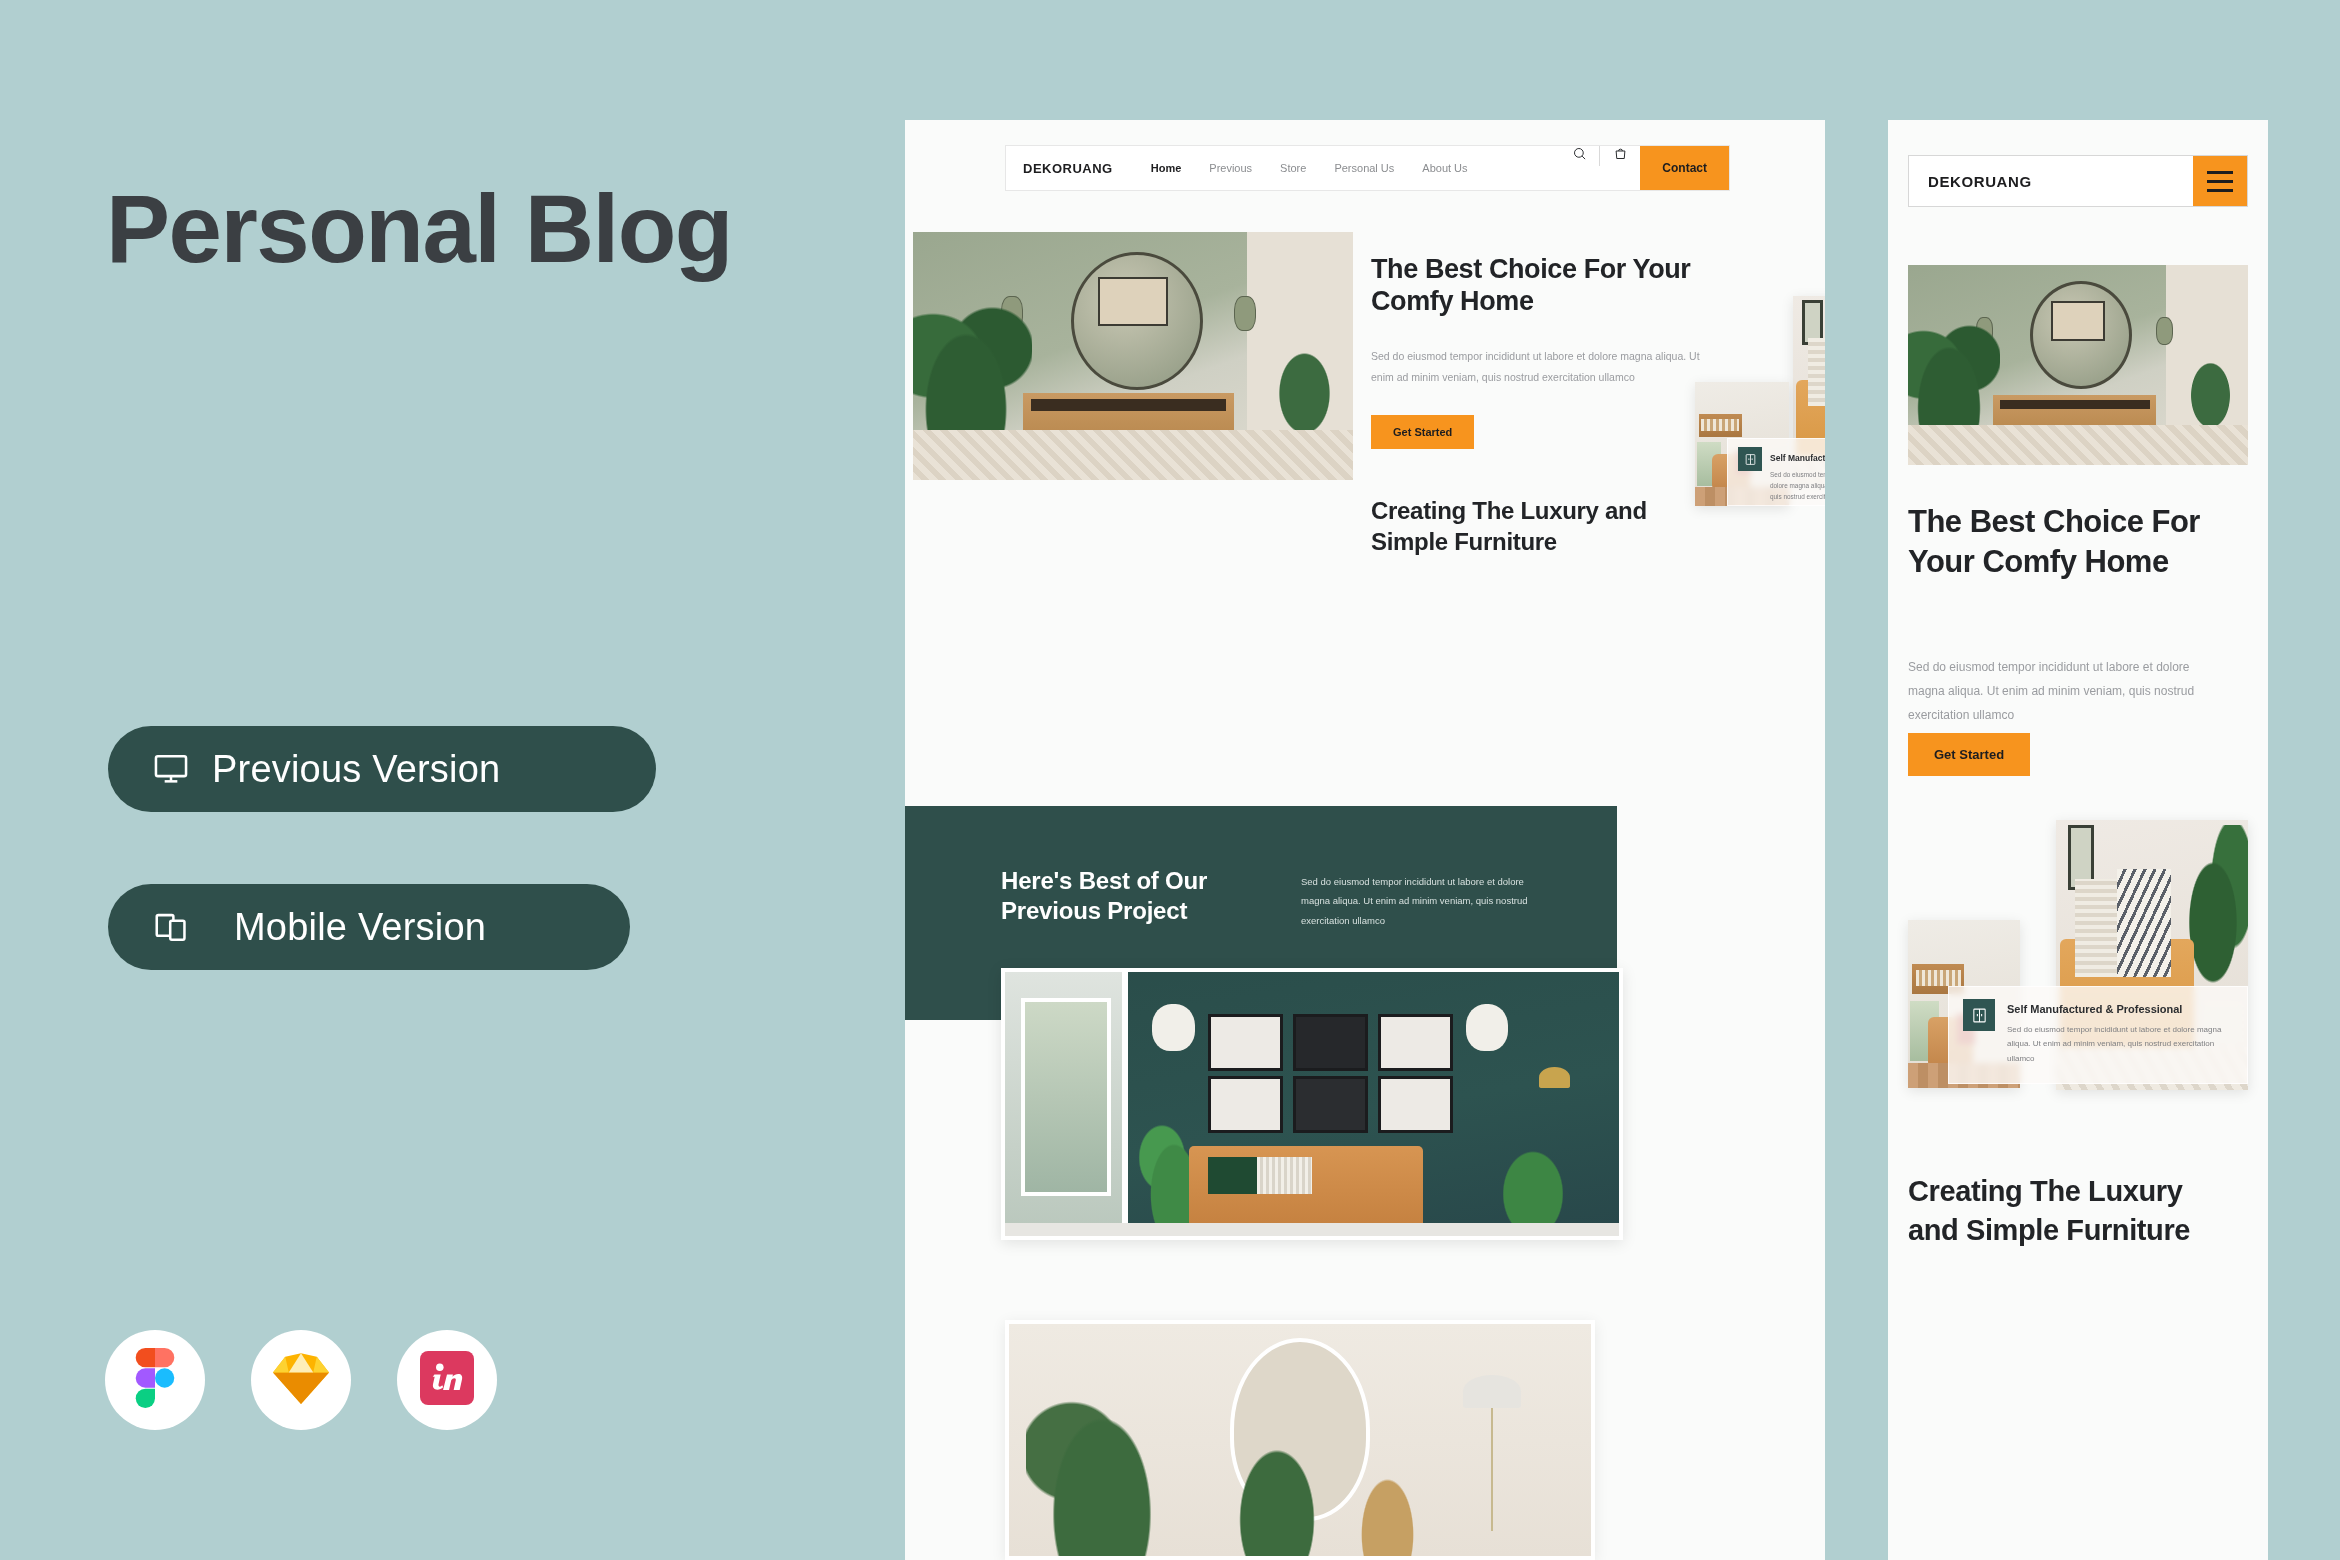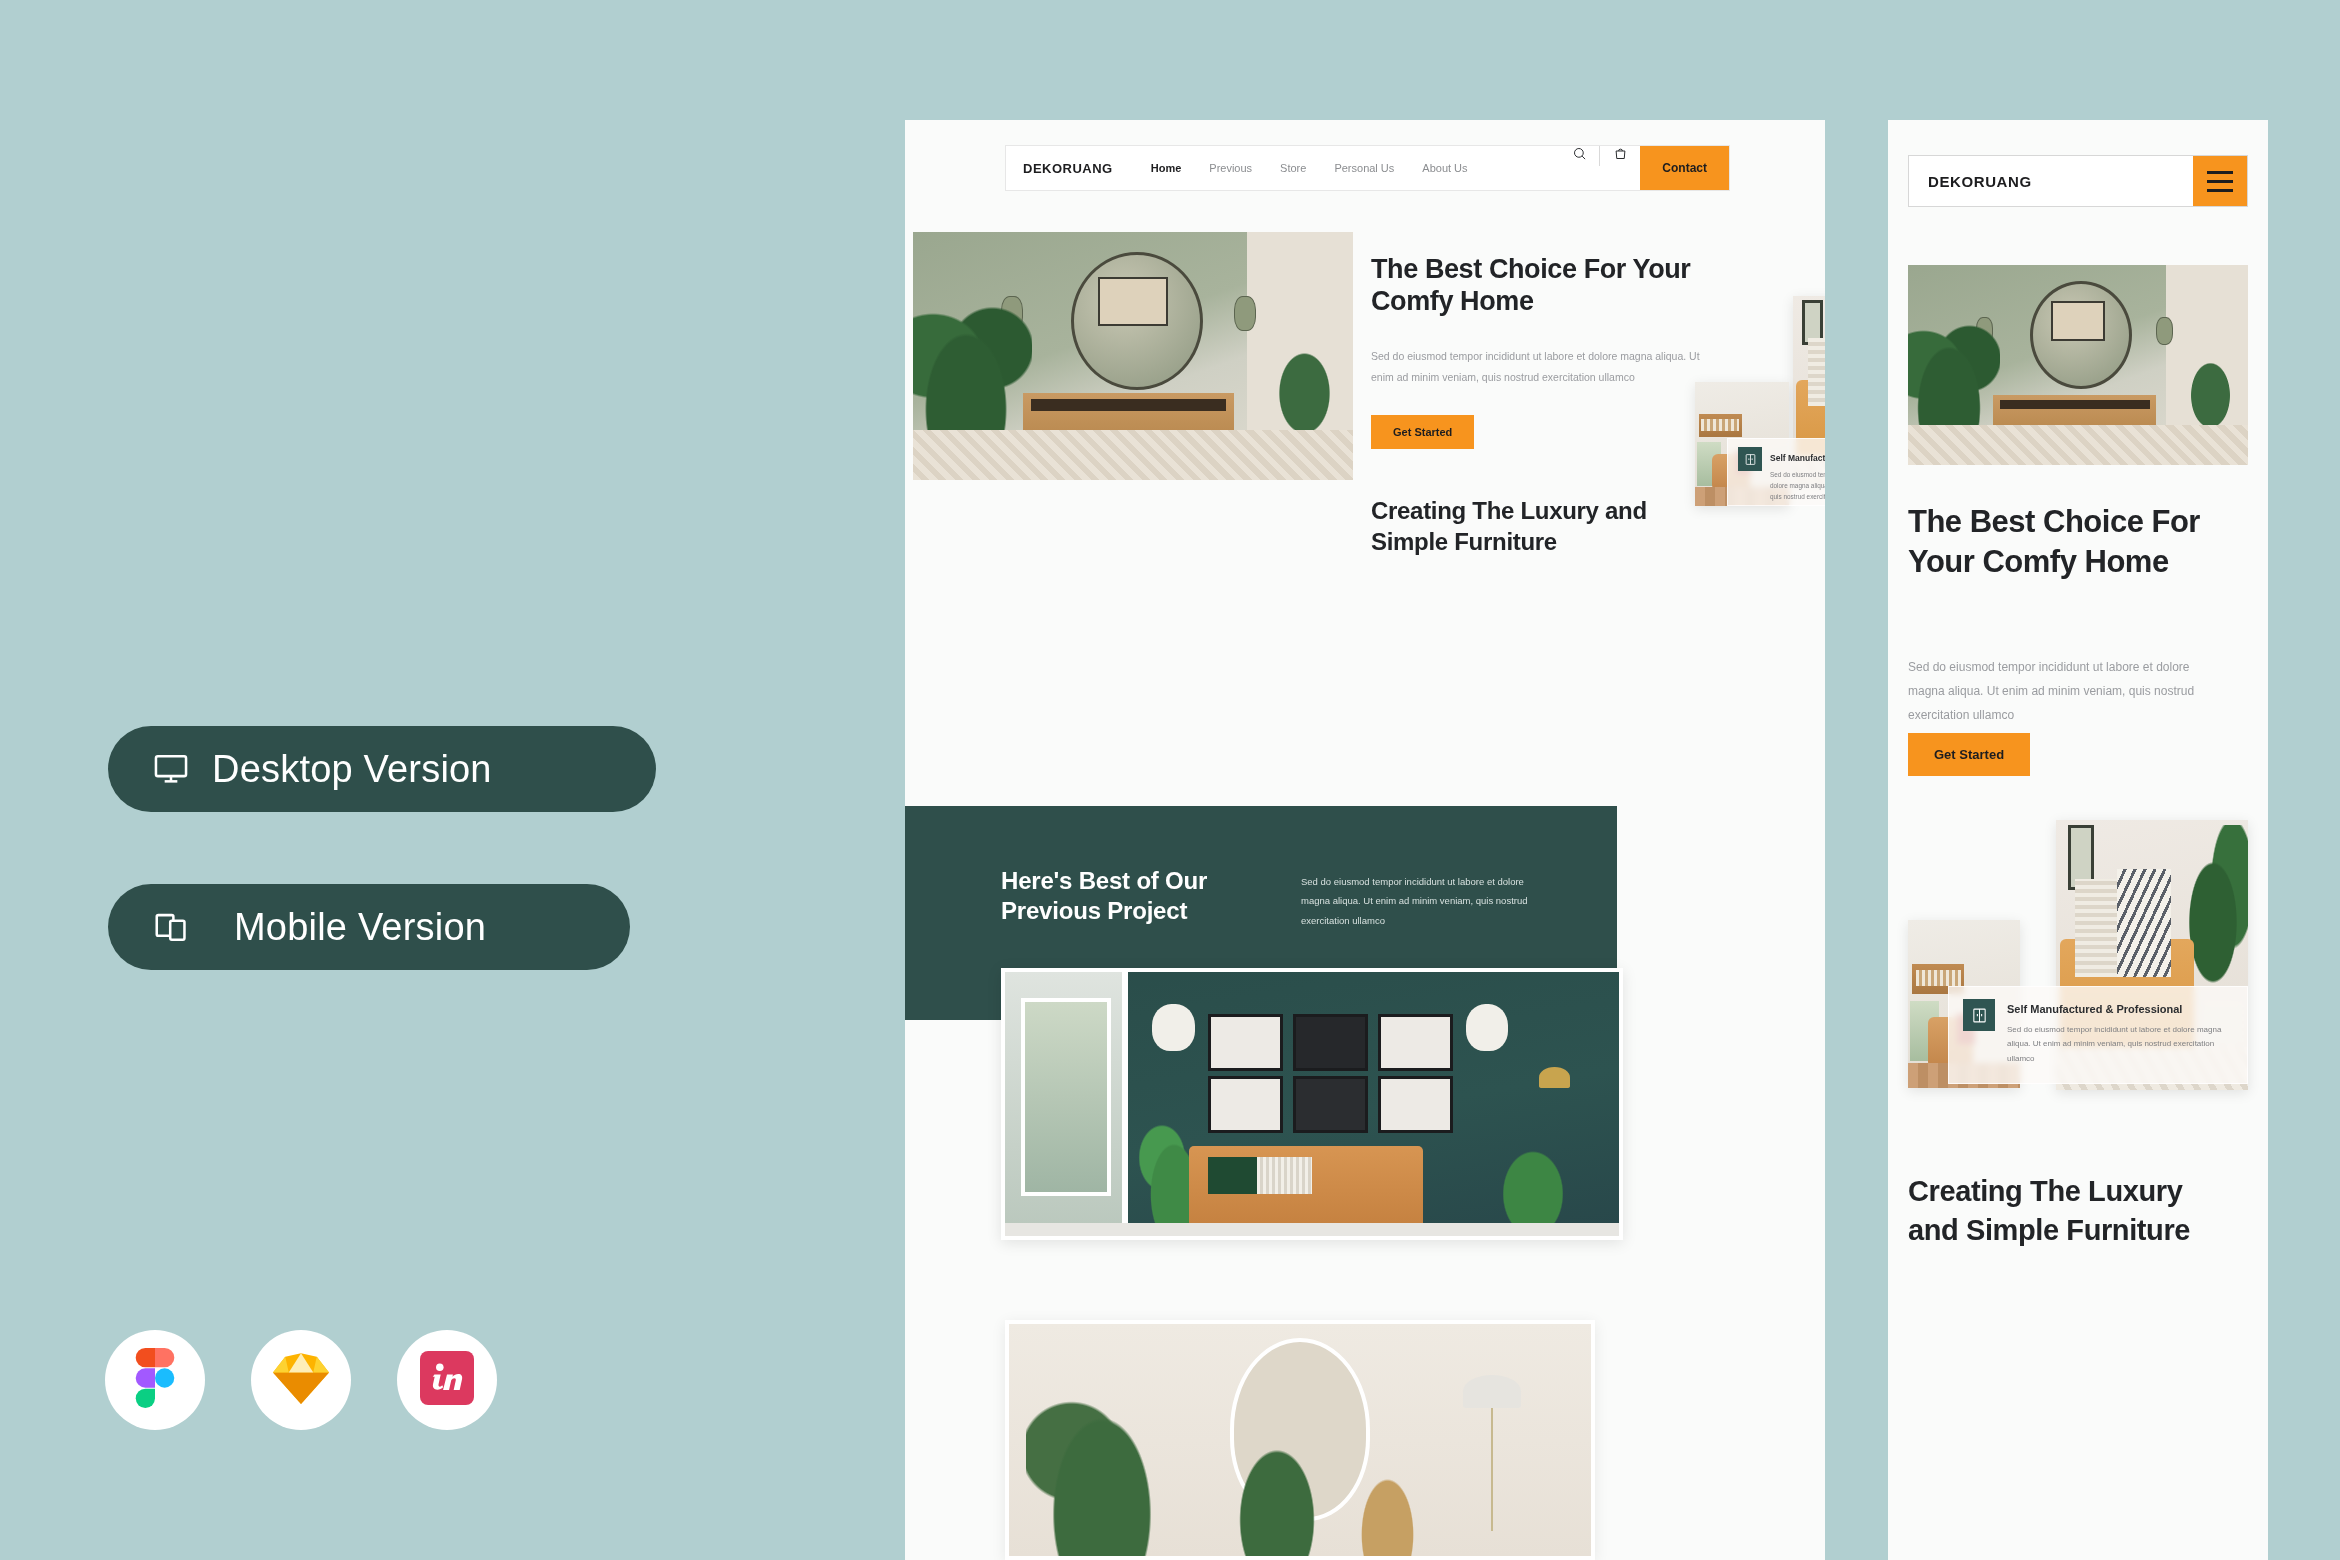--- a/index.html
+++ b/index.html
@@ -269,31 +269,32 @@
                  background:repeating-linear-gradient(90deg,#cda077 0 10px,#bd8f64 10px 20px); }
 </style>
 </head>
 <body>
 
 <div class="stage">
 
   <div class="left-panel">
 
     <h1 class="big-title">
+      <span>Personal Blog</span>
     </h1>
 
     <div class="pill pill-desktop">
       <span class="pill-icon">
         <svg viewBox="0 0 24 24" width="38" height="38" fill="none" stroke="#ffffff" stroke-width="1.6">
           <rect x="2.5" y="4" width="19" height="12.5" rx="1.2"></rect>
           <line x1="12" y1="16.5" x2="12" y2="19.5"></line>
           <line x1="8" y1="19.8" x2="16" y2="19.8"></line>
         </svg>
       </span>
-      <span class="pill-label">Desktop Version</span>
+      <span class="pill-label">Previous Version</span>
     </div>
 
     <div class="pill pill-mobile">
       <span class="pill-icon">
         <svg viewBox="0 0 24 24" width="38" height="38" fill="none" stroke="#ffffff" stroke-width="1.6">
           <rect x="3" y="4.5" width="10.5" height="13" rx="1"></rect>
           <rect x="11.5" y="8" width="9" height="12" rx="1" fill="#2f4f4b"></rect>
         </svg>
       </span>
       <span class="pill-label">Mobile Version</span>

